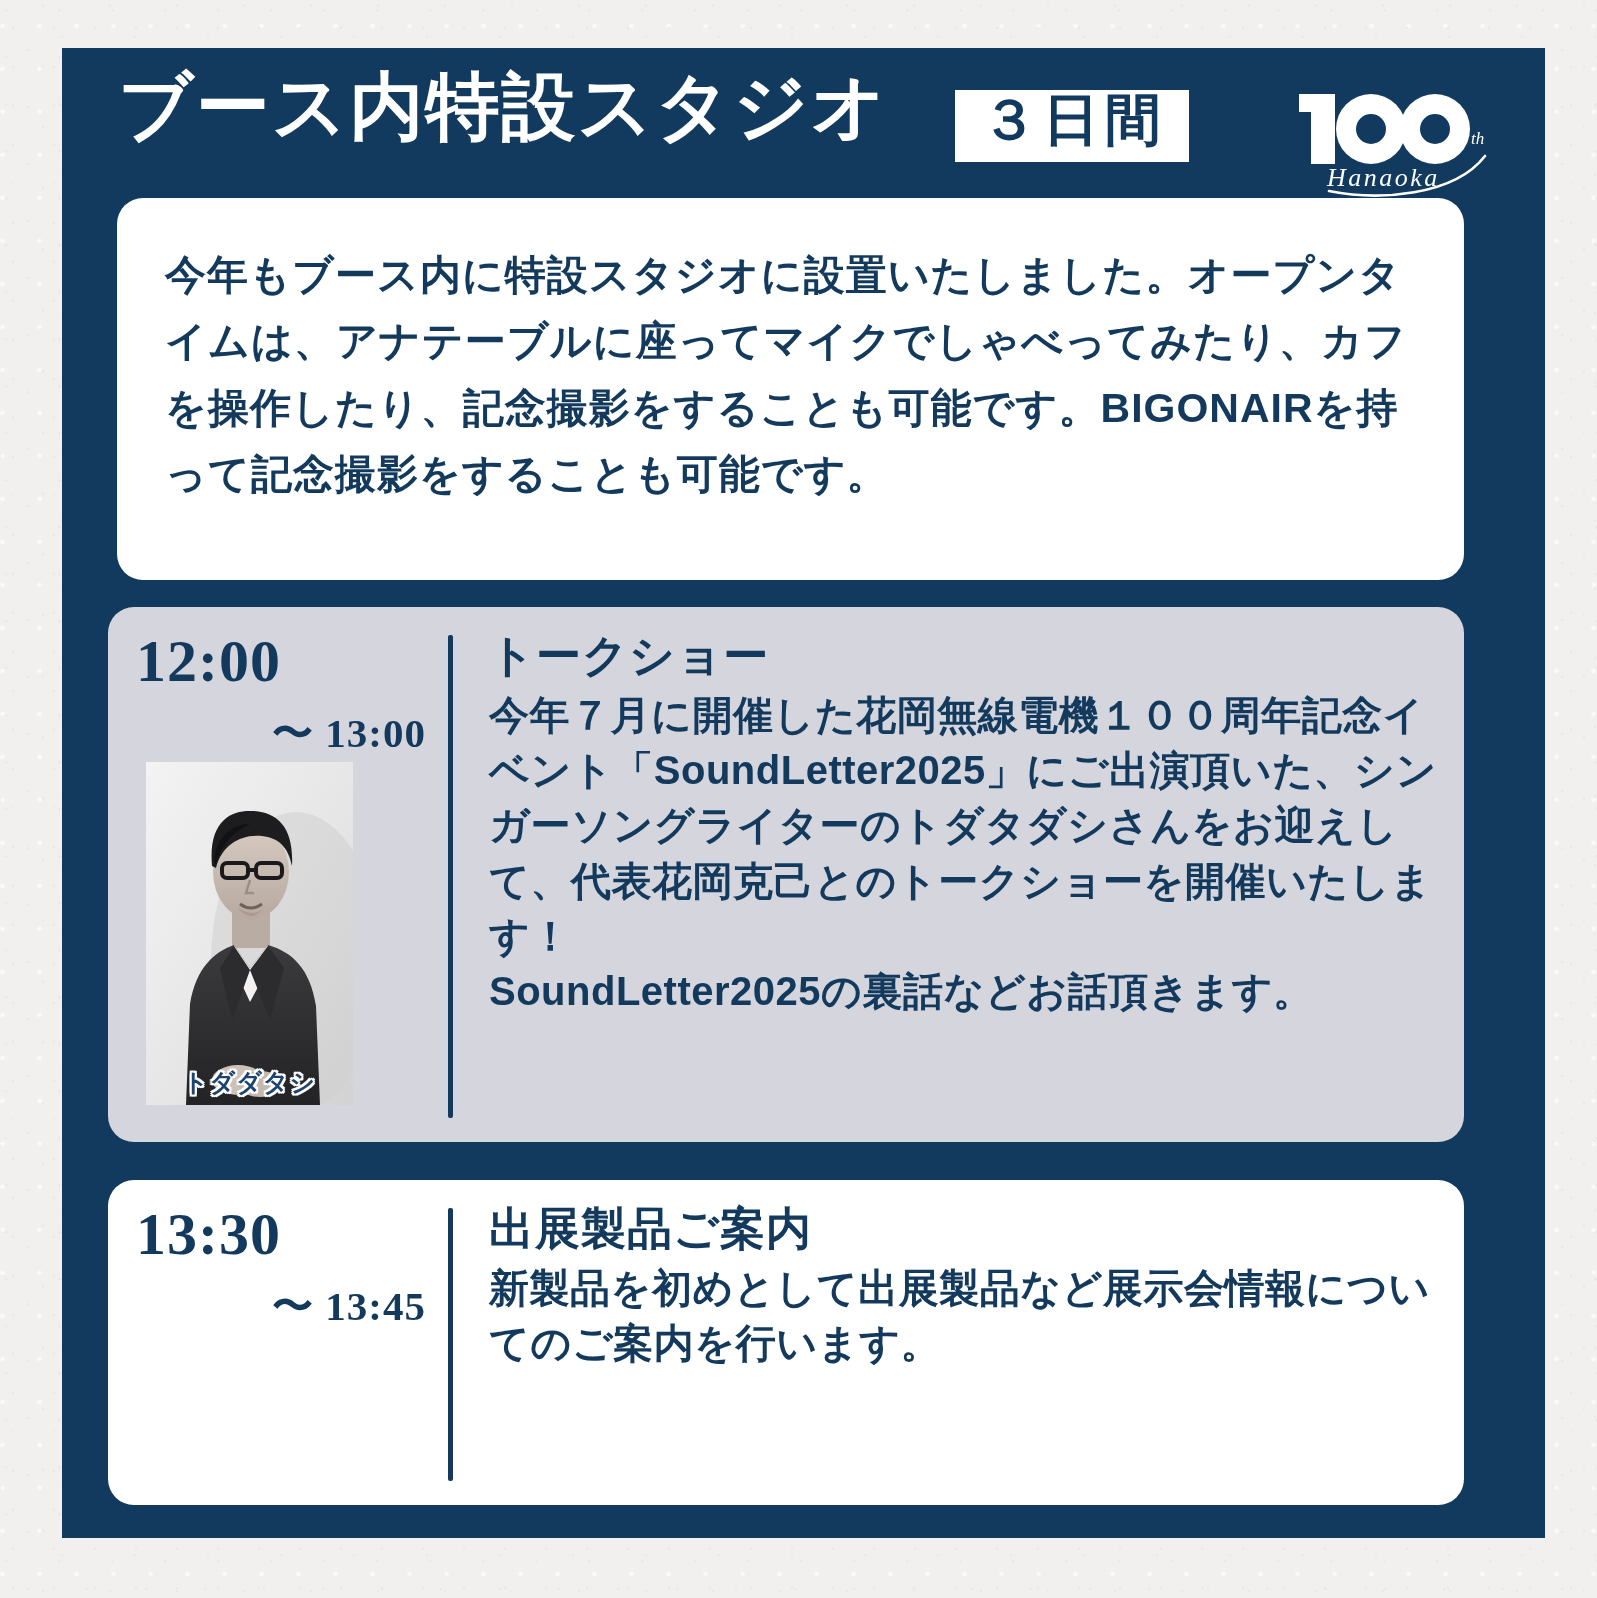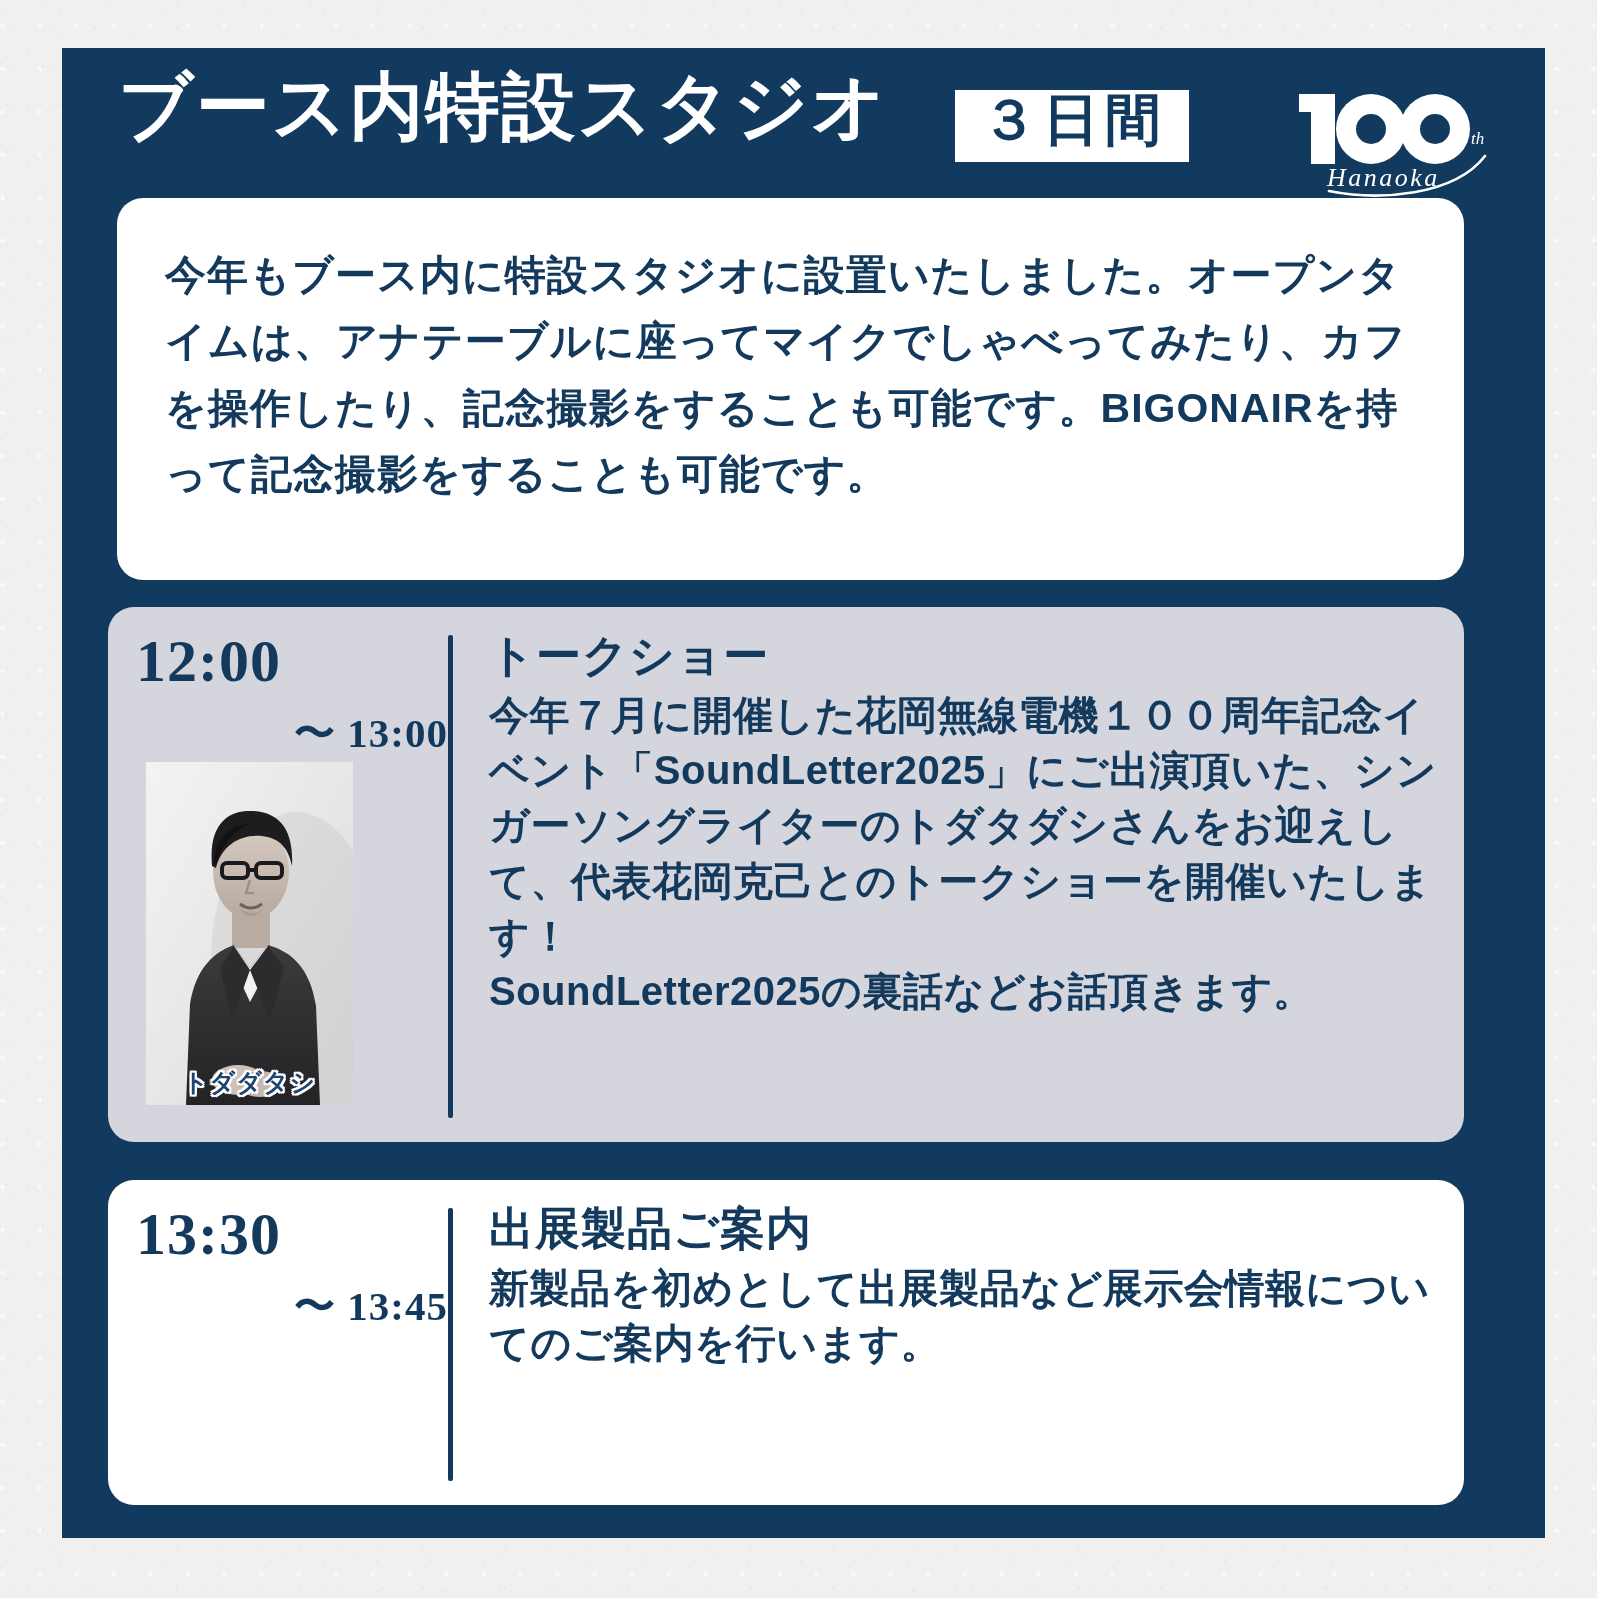--- a/index.html
+++ b/index.html
@@ -145,20 +145,21 @@
     letter-spacing: 1px;
   }
   .time-end {
     color: #133a5c;
     font-family: "Liberation Serif", serif;
     font-weight: bold;
     font-size: 41px;
     line-height: 1;
     text-align: right;
     margin-top: 22px;
+    padding-right: 22px;
     letter-spacing: 1px;
   }
 
   .divider {
     width: 5px;
     background: #133a5c;
     flex: 0 0 5px;
     margin: 28px 0 24px 0;
     border-radius: 2px;
   }

